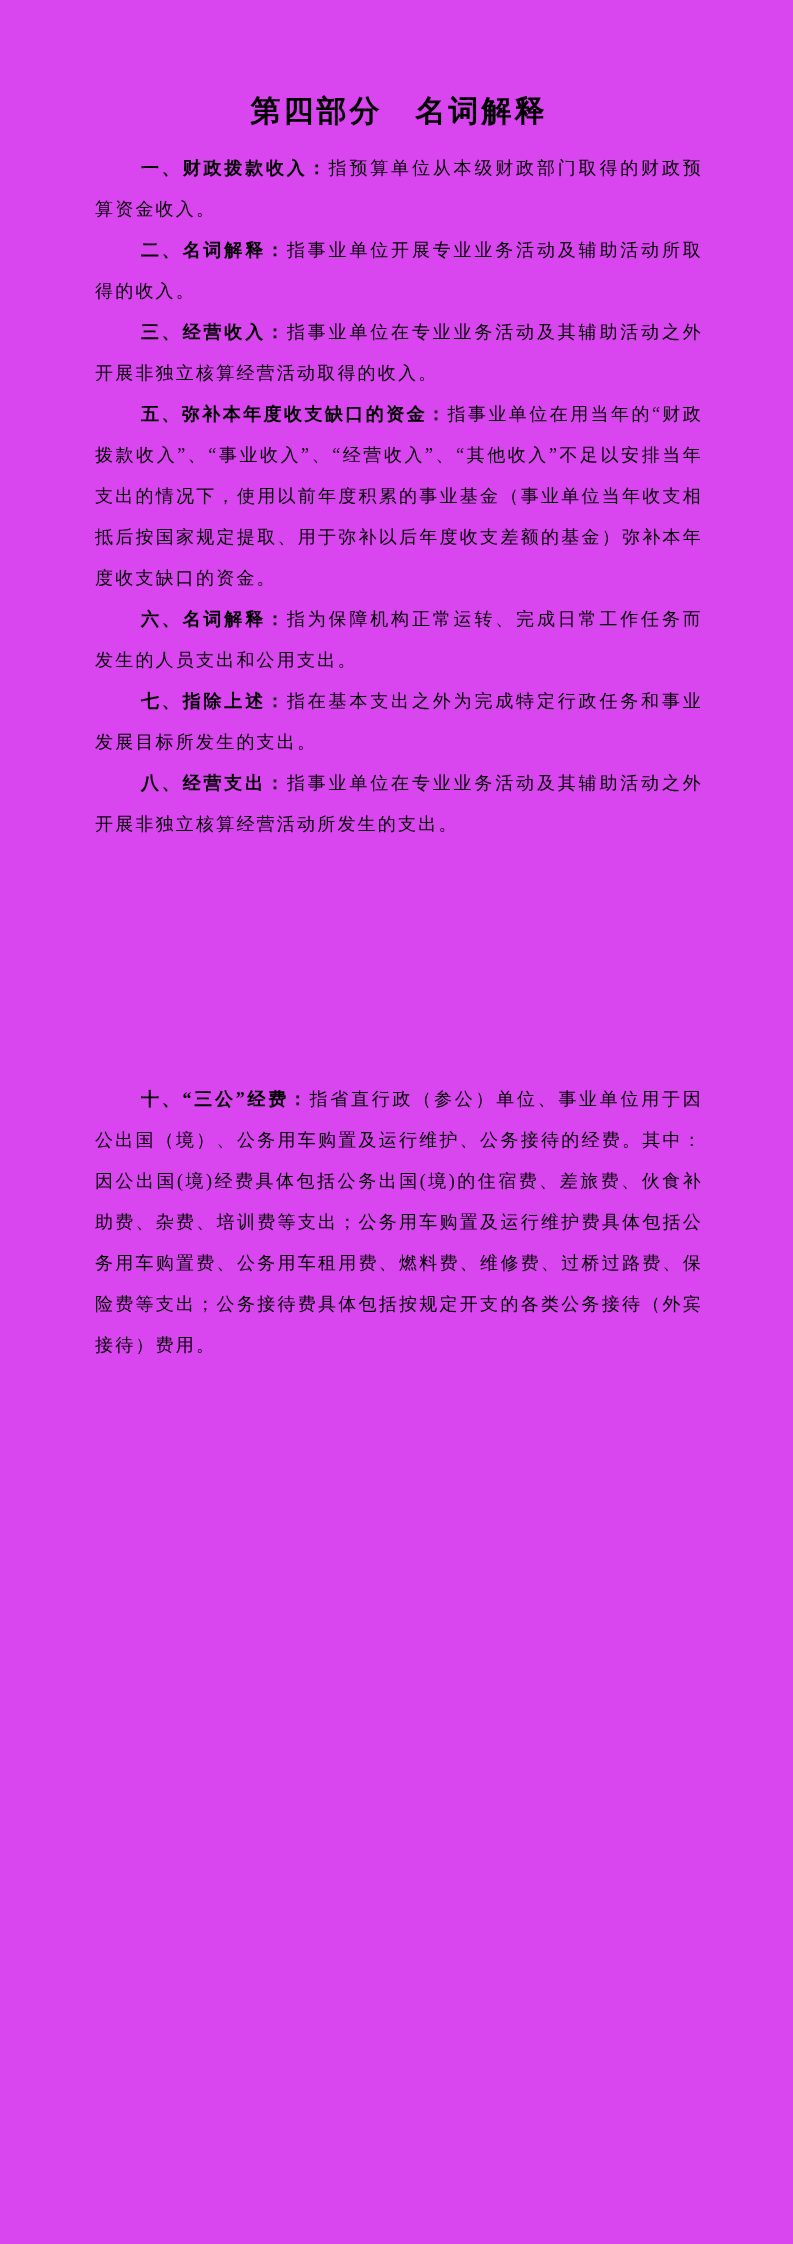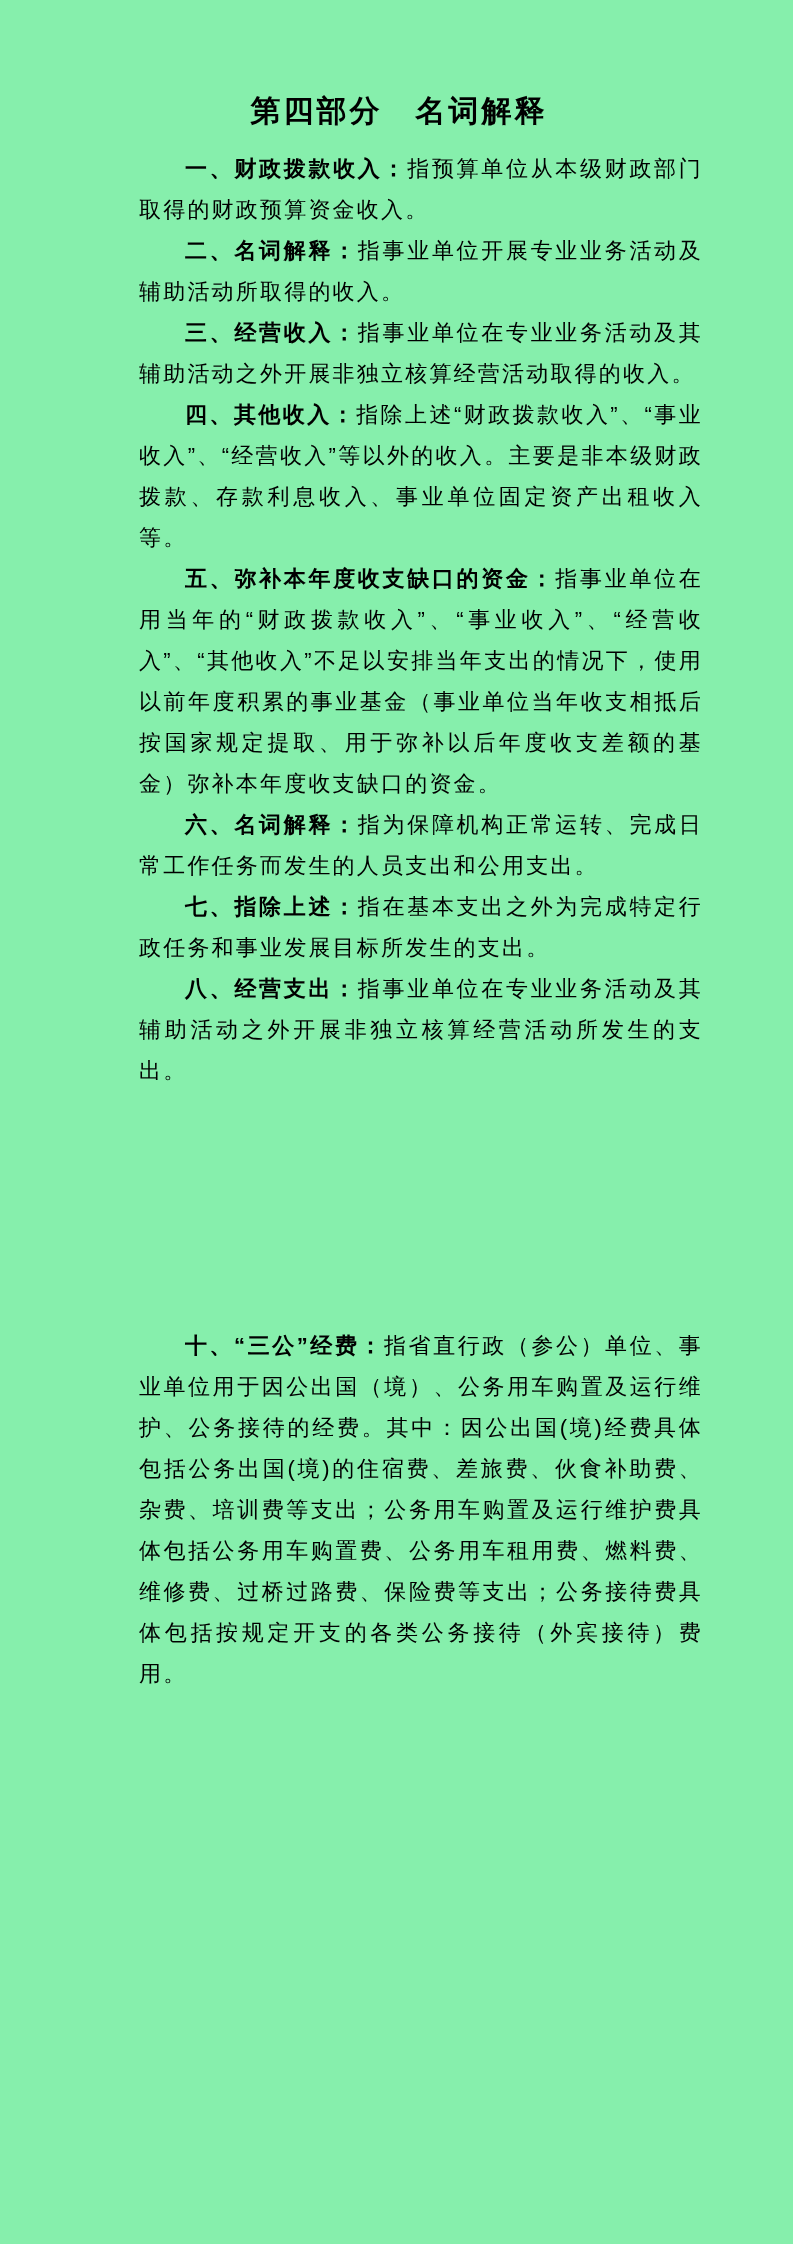--- a/index.html
+++ b/index.html
@@ -4,42 +4,41 @@
 <style>
   html, body {
     margin: 0;
     padding: 0;
     background: #ffffff;
   }
   .doc-page {
     position: relative;
     width: 793px;
     height: 2244px;
-    background: #86efac;
+    background: #d946ef;
     box-sizing: border-box;
     padding: 94px 90px 0 95px;
     overflow: hidden;
   }
   .doc-title {
     margin: 0;
     text-align: center;
     font-family: "Liberation Sans", sans-serif;
     font-weight: bold;
     font-size: 30px;
     line-height: 34px;
     letter-spacing: 3px;
     color: #000000;
   }
   .doc-content {
     margin-top: 20px;
-    font-family: Liberation Sans, sans-serif;
-    font-size: 22px;
+    font-family: Liberation Serif, serif;
+    font-size: 18px;
     line-height: 41px;
     color: #000000;
-    margin-left: 44px;
   }
   p.para {
     margin: 0;
     padding: 0;
     text-indent: 46px;
     text-align: justify;
     text-justify: inter-ideograph;
     letter-spacing: 2.2px;
     word-break: break-all;
   }
@@ -54,21 +53,20 @@
 <body>
 
 <div class="doc-page">
 
   <h1 class="doc-title">第四部分　名词解释</h1>
 
   <div class="doc-content">
     <p class="para"><span class="term">一、财政拨款收入：</span><span>指预算单位从本级财政部门取得的财政预算资金收入。</span></p>
     <p class="para"><span class="term">二、名词解释：</span><span>指事业单位开展专业业务活动及辅助活动所取得的收入。</span></p>
     <p class="para"><span class="term">三、经营收入：</span><span>指事业单位在专业业务活动及其辅助活动之外开展非独立核算经营活动取得的收入。</span></p>
-    <p class="para"><span class="term">四、其他收入：</span><span>指除上述“财政拨款收入”、“事业收入”、“经营收入”等以外的收入。主要是非本级财政拨款、存款利息收入、事业单位固定资产出租收入等。</span></p>
     <p class="para"><span class="term">五、弥补本年度收支缺口的资金：</span><span>指事业单位在用当年的“财政拨款收入”、“事业收入”、“经营收入”、“其他收入”不足以安排当年支出的情况下，使用以前年度积累的事业基金（事业单位当年收支相抵后按国家规定提取、用于弥补以后年度收支差额的基金）弥补本年度收支缺口的资金。</span></p>
     <p class="para"><span class="term">六、名词解释：</span><span>指为保障机构正常运转、完成日常工作任务而发生的人员支出和公用支出。</span></p>
     <p class="para"><span class="term">七、指除上述：</span><span>指在基本支出之外为完成特定行政任务和事业发展目标所发生的支出。</span></p>
     <p class="para"><span class="term">八、经营支出：</span><span>指事业单位在专业业务活动及其辅助活动之外开展非独立核算经营活动所发生的支出。</span></p>
   </div>
 
   <div class="page-gap"></div>
 
   <div class="doc-content">
     <p class="para"><span class="term">十、“三公”经费：</span><span>指省直行政（参公）单位、事业单位用于因公出国（境）、公务用车购置及运行维护、公务接待的经费。其中：因公出国(境)经费具体包括公务出国(境)的住宿费、差旅费、伙食补助费、杂费、培训费等支出；公务用车购置及运行维护费具体包括公务用车购置费、公务用车租用费、燃料费、维修费、过桥过路费、保险费等支出；公务接待费具体包括按规定开支的各类公务接待（外宾接待）费用。</span></p>

